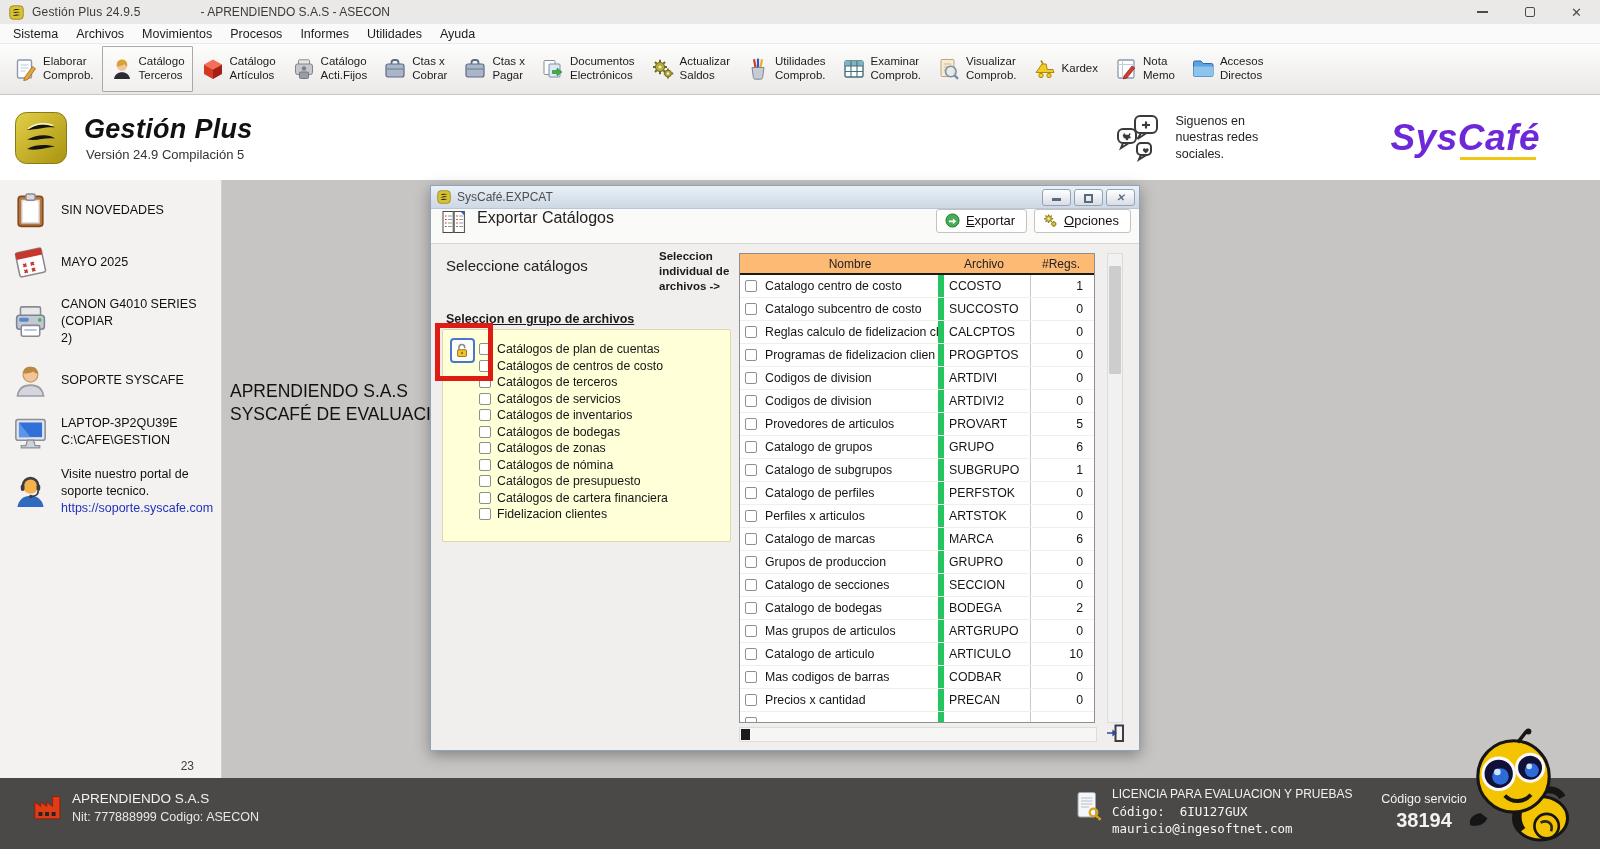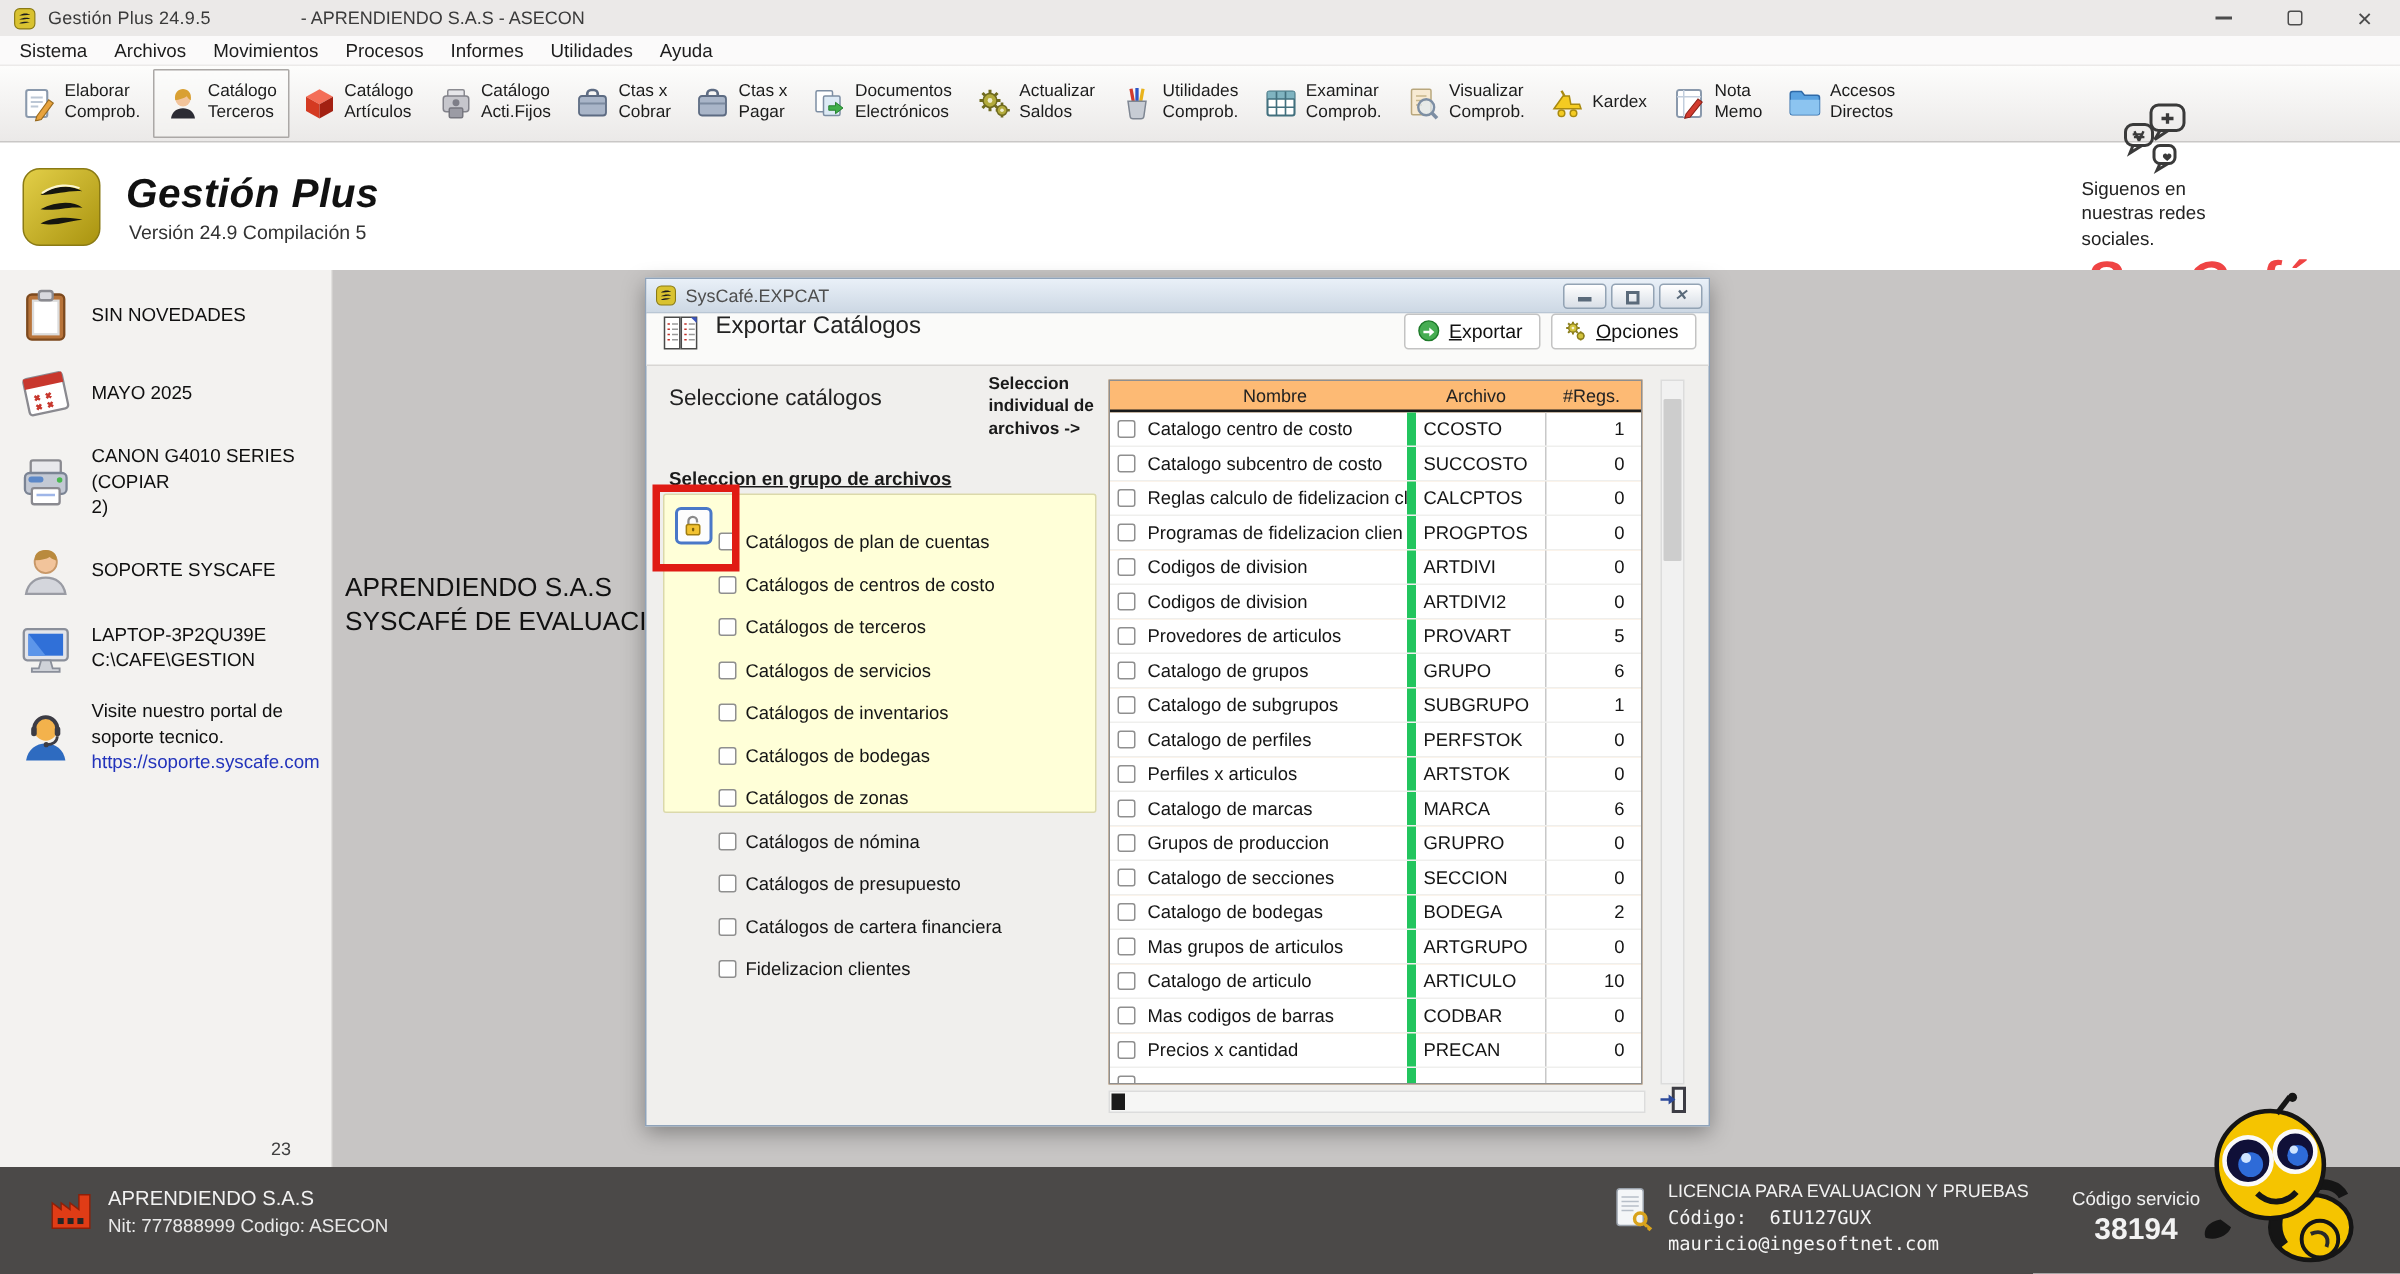--- a/index.html
+++ b/index.html
@@ -41,24 +41,24 @@
   .tb-btn.selected { border:1px solid #aba8a6; background:linear-gradient(#fcfcfb,#f1f0ee);
     border-radius:1px; }
   .tb-icn { width:24px; height:24px; flex:0 0 24px; }
 
   
   .appheader { position:absolute; top:95px; left:0; right:0; height:85px; background:#fff;
     display:flex; align-items:center; }
   .hdr-logo { width:54px; height:54px; margin:0 16px 0 14px; }
   .hdr-name { font-size:27px; font-weight:bold; font-style:italic; color:#111; letter-spacing:.3px; }
   .hdr-version { font-size:13px; color:#333; margin-top:2px; margin-left:2px; }
-  .hdr-right { margin-left:auto; display:flex; align-items:center;flex-direction:column; }
+  .hdr-right { margin-left:auto; display:flex; align-items:center; }
   .social-icn { width:52px; height:52px; margin-right:10px; }
   .social-text { font-size:12.5px; color:#222; line-height:1.3; width:110px; }
-  .brand { font-size:37px; font-weight:bold; font-style:italic; color:#ef4444;
+  .brand { font-size:37px; font-weight:bold; font-style:italic; color:#6d28d9;
     margin:0 60px 0 105px; letter-spacing:.5px; }
   .brand .b2 { position:relative; }
   .brand .b2::after { content:""; position:absolute; left:2px; right:4px; bottom:-2px;
     height:3px; background:#f2c614; }
 
   
   .body-area { position:absolute; top:180px; left:0; right:0; bottom:71px; background:#c7c5c4; }
 
   .sidebar { position:absolute; left:0; top:0; width:222px; height:100%;
     background:#f3f2f0; border-right:1px solid #d2d0ce; padding:12px 8px 0 12px;
@@ -103,21 +103,21 @@
     font-weight:bold; line-height:1.3; }
   .grp-label { position:absolute; left:15px; top:68px; font-size:12.5px; font-weight:bold;
     text-decoration:underline; }
   .yellow-panel { position:absolute; left:11px; top:85px; width:289px; height:213px;
     background:#ffffd8; border:1px solid #dbd9ab; border-radius:2px; }
   .lock-btn { position:absolute; left:7px; top:8px; width:25px; height:25px; background:#fdfdfd;
     border:2px solid #4a78c8; border-radius:4px; display:flex; align-items:center;
     justify-content:center; padding:0; }
   .lock-btn .icn { width:17px; height:17px; }
   .chk-list { position:absolute; left:36px; top:11px; }
-  .chk-row { display:flex; align-items:center; gap:6px; height:16.5px;margin-top:12px; }
+  .chk-row { display:flex; align-items:center; gap:6px; height:16.5px; }
   .cb { width:12px; height:12px; border:1px solid #8f8f8f; border-radius:2px;
     background:#fff; flex:0 0 12px; }
   .chk-label { font-size:12.3px; color:#151515; white-space:nowrap; }
   .red-box { position:absolute; left:4px; top:79px; width:58px; height:58px;
     border:5px solid #e01b14; z-index:5; }
 
   .tbl { position:absolute; left:308px; top:9px; width:356px; height:470px;
     background:#fdba74; border:1px solid #8f8f8f; overflow:hidden; }
   .t-head { display:flex; align-items:center; height:21px; border-bottom:2px solid #1a1a1a;
     font-size:12px; color:#222; }

